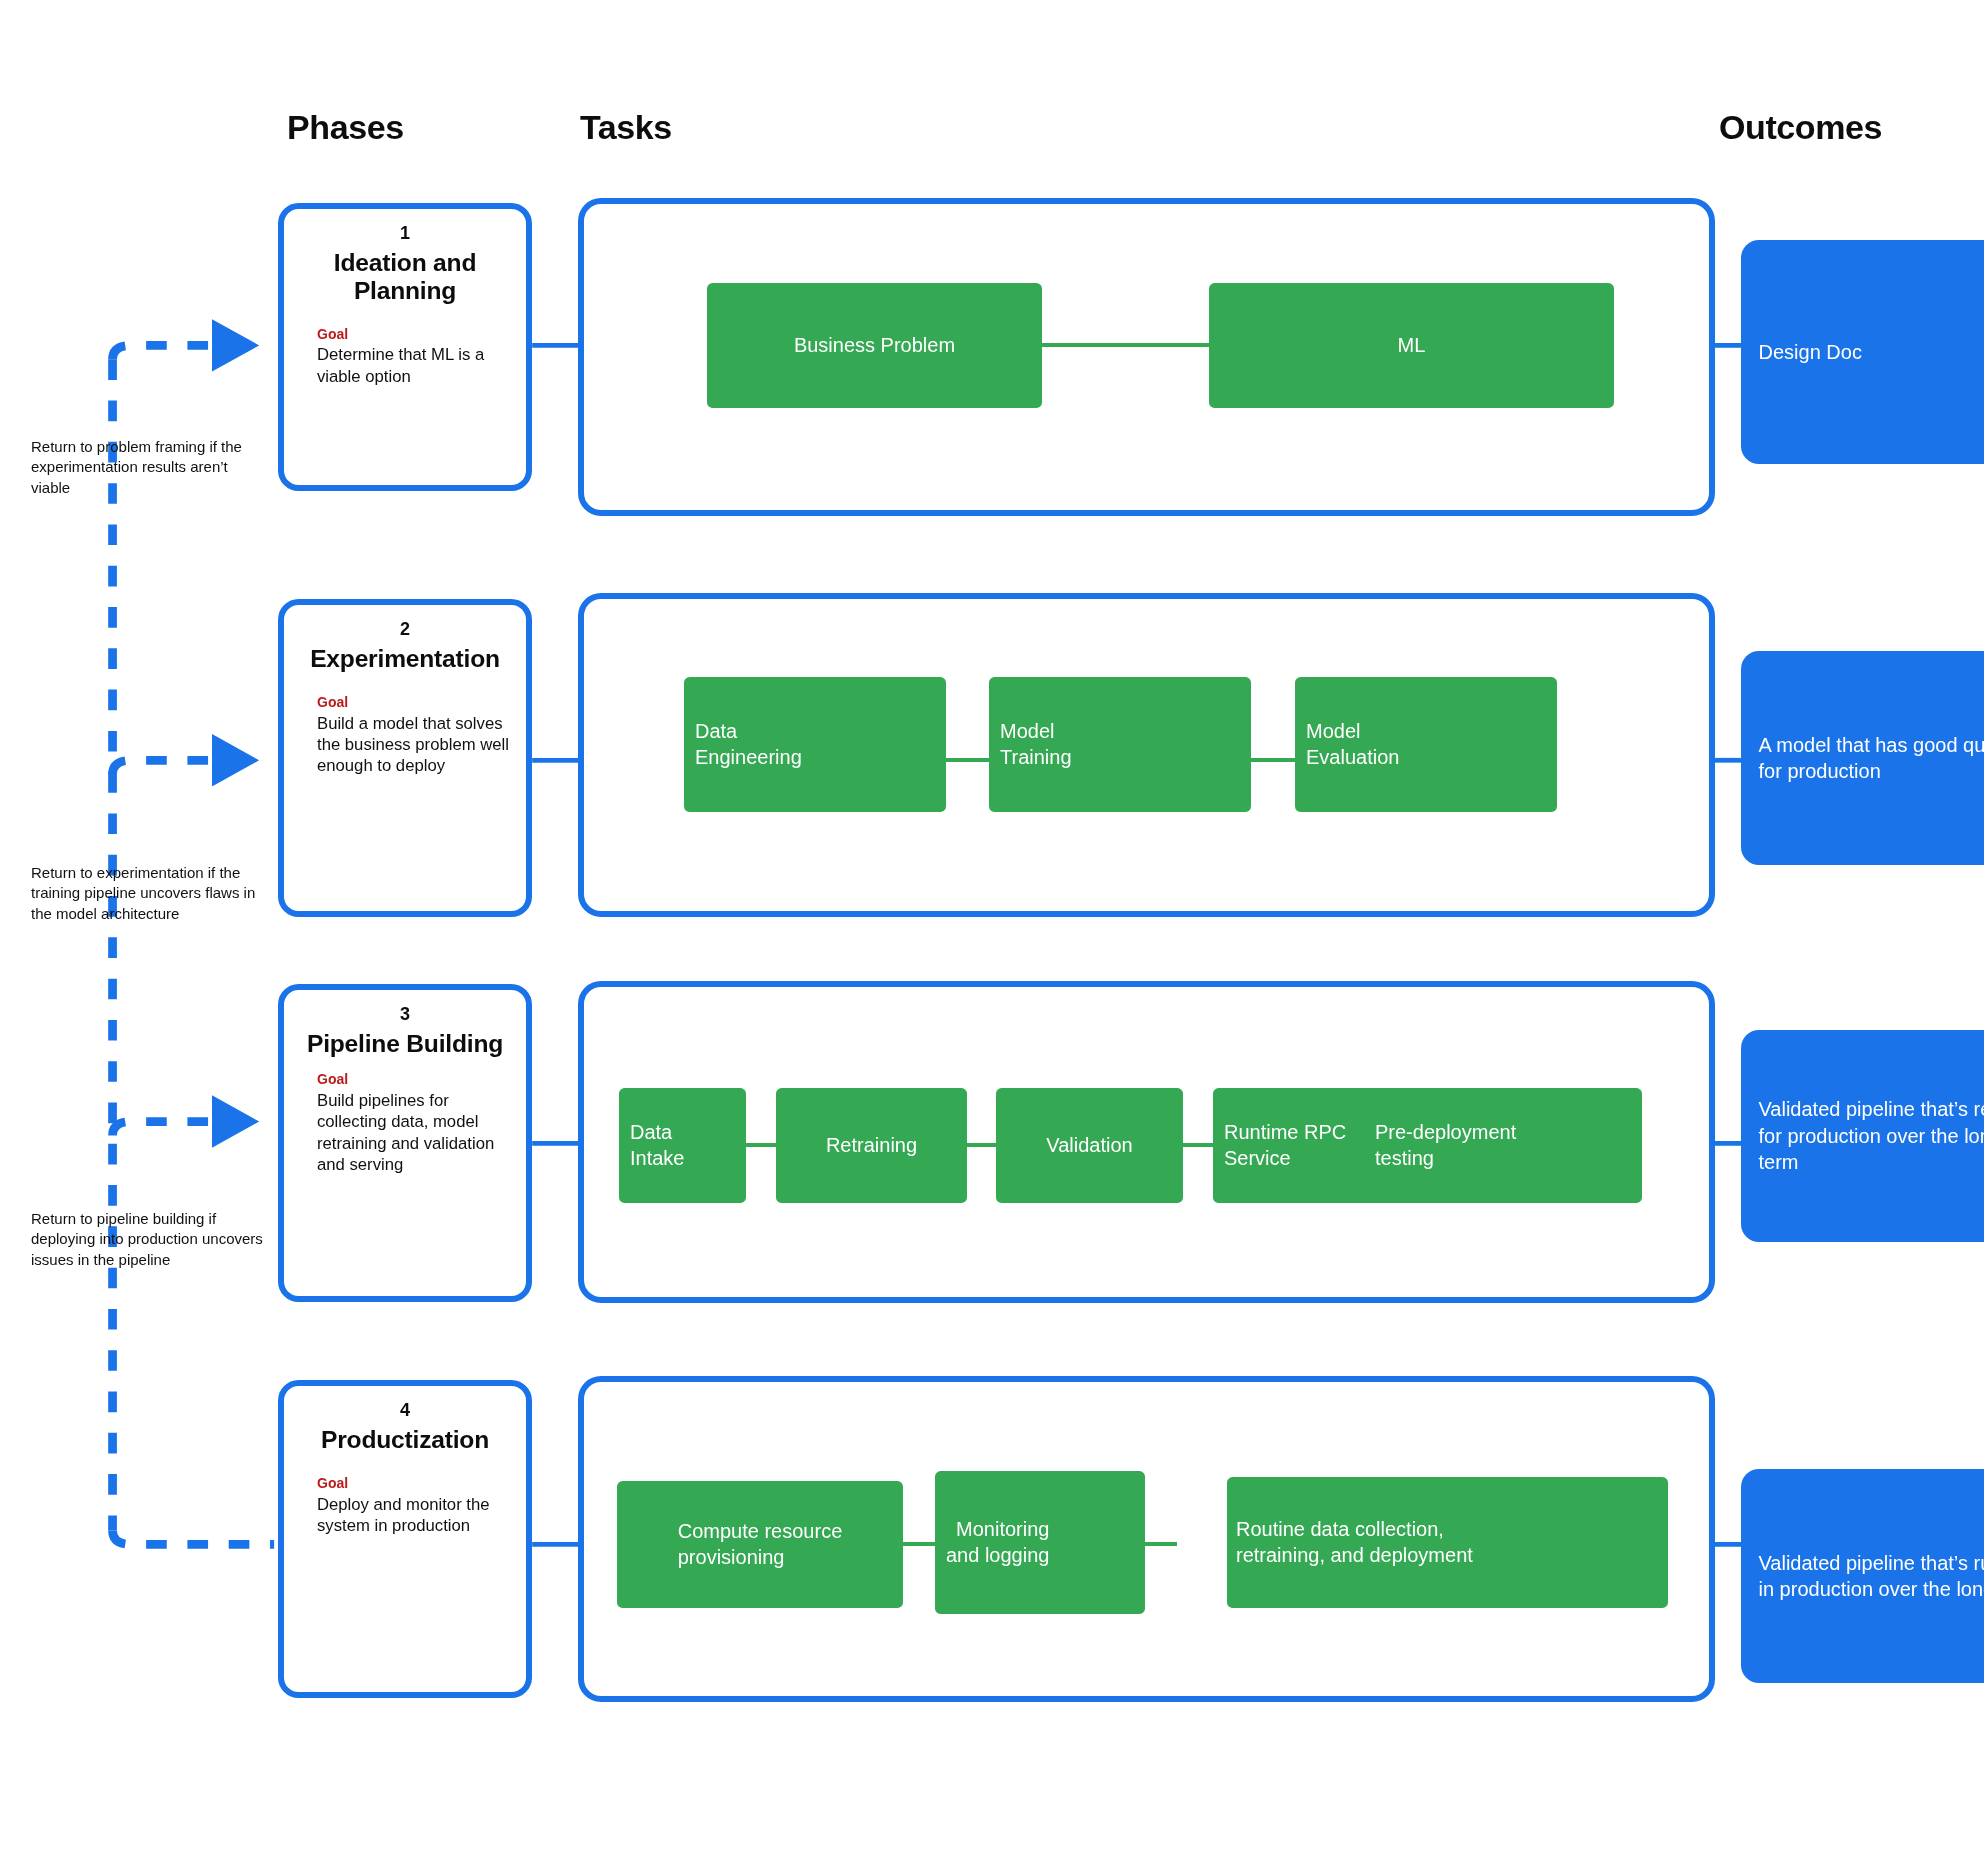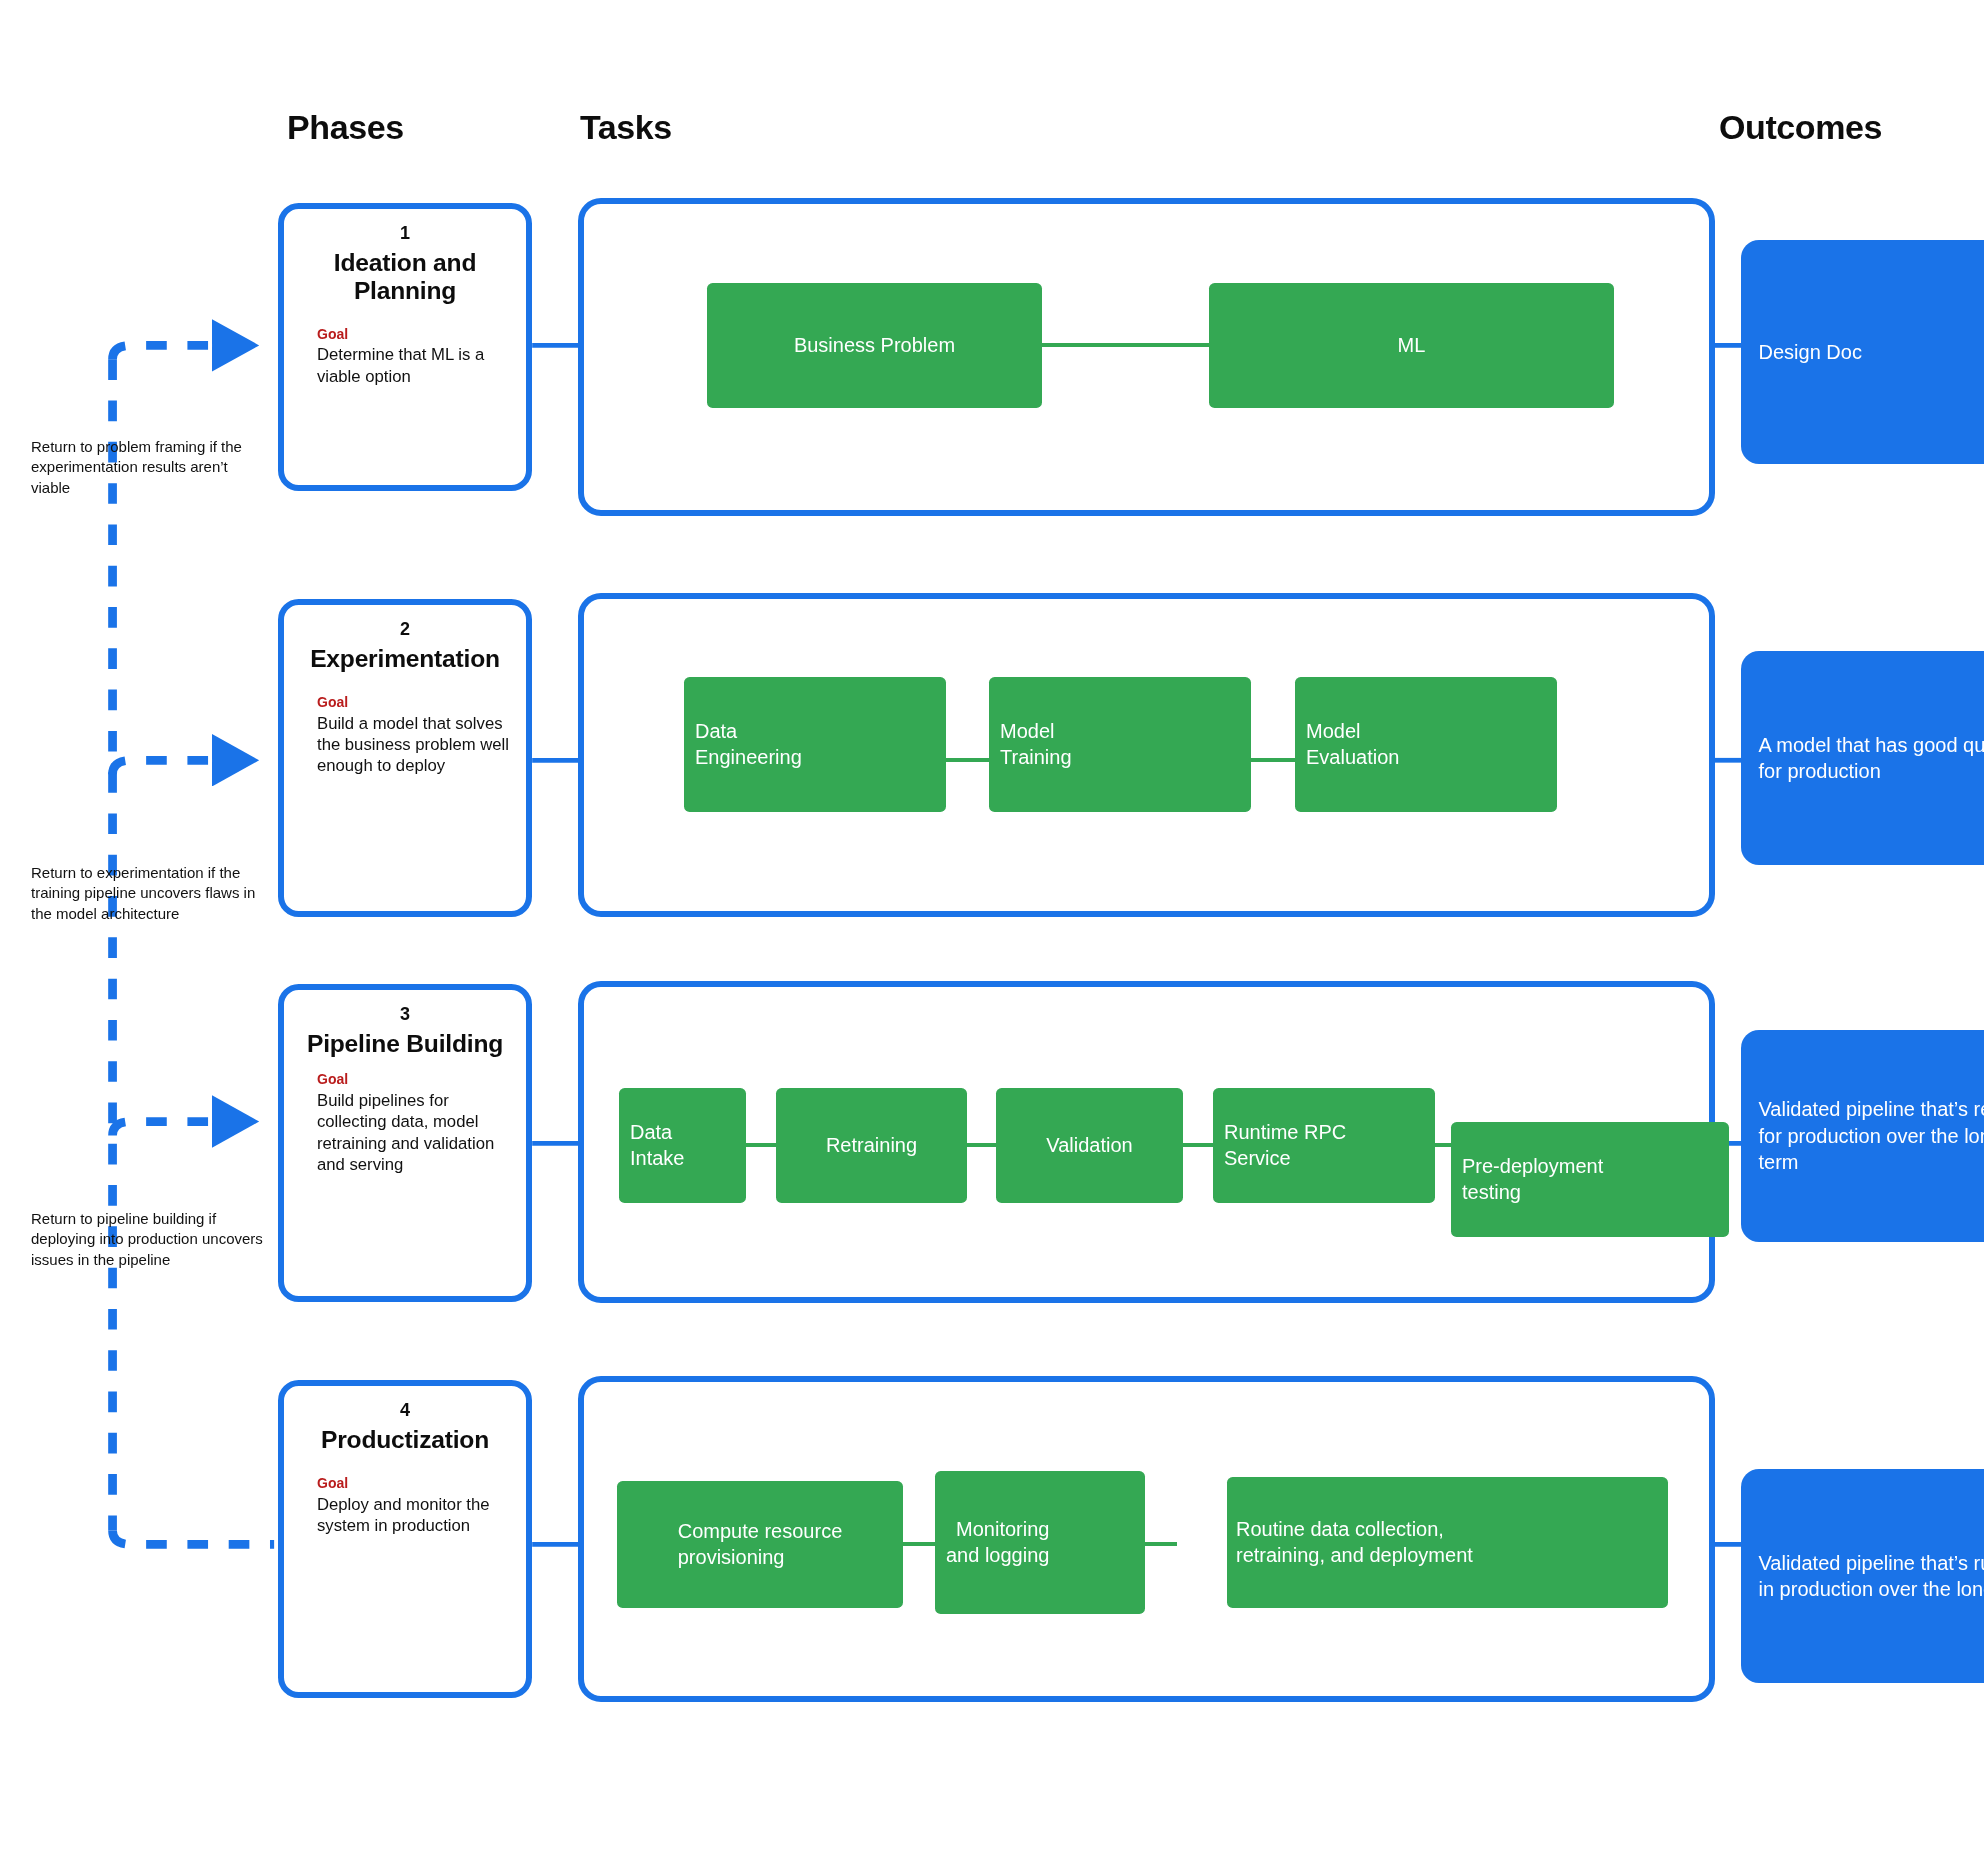--- a/index.html
+++ b/index.html
@@ -222,21 +222,21 @@
     <span class="chip-span">Validation</span>
   </div>
   <div class="blue-link" style="left:1183px;top:1143px;width:30px;background:#34a853;"></div>
   <div class="chip" style="position:absolute;left:1213px;top:1088px;width:222px;height:115px;">
     <div>
       <span class="chip-span">Runtime RPC</span>
       <span class="chip-span">Service</span>
     </div>
   </div>
   <div class="blue-link" style="left:1435px;top:1143px;width:16px;background:#34a853;"></div>
-  <div class="chip" style="position:absolute;left:1451px;top:1088px;width:278px;height:115px;margin-top:34px;">
+  <div class="chip" style="position:absolute;left:1364px;top:1088px;width:278px;height:115px;">
     <div>
       <span class="chip-span">Pre-deployment</span>
       <span class="chip-span">testing</span>
     </div>
   </div>
 
   <div class="chip" style="position:absolute;left:617px;top:1481px;width:286px;height:127px;justify-content:center;">
     <div>
       <span class="chip-span">Compute  resource</span>
       <span class="chip-span">provisioning</span>

